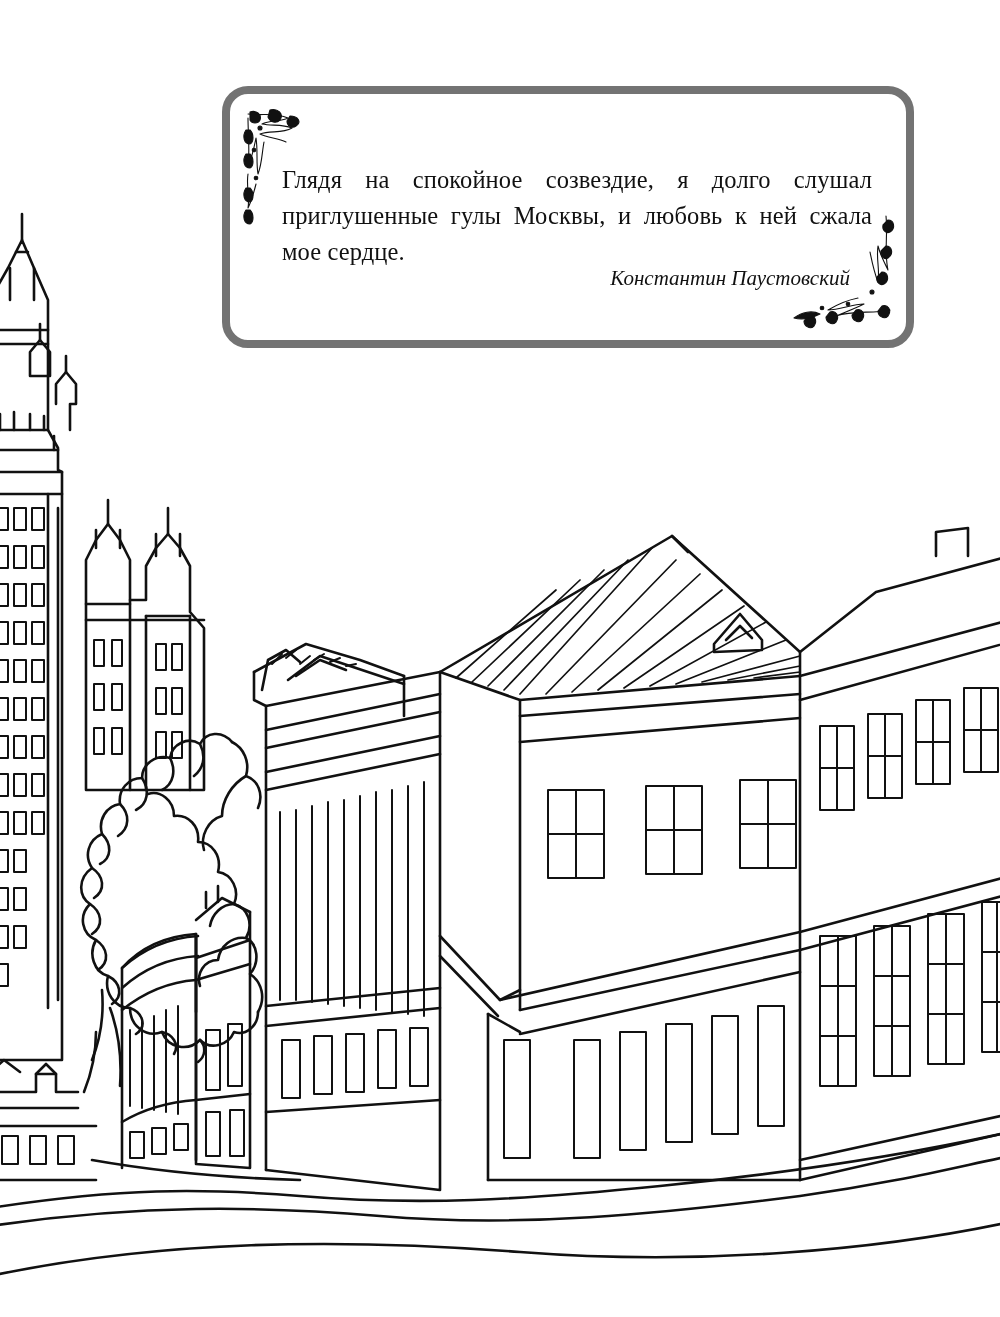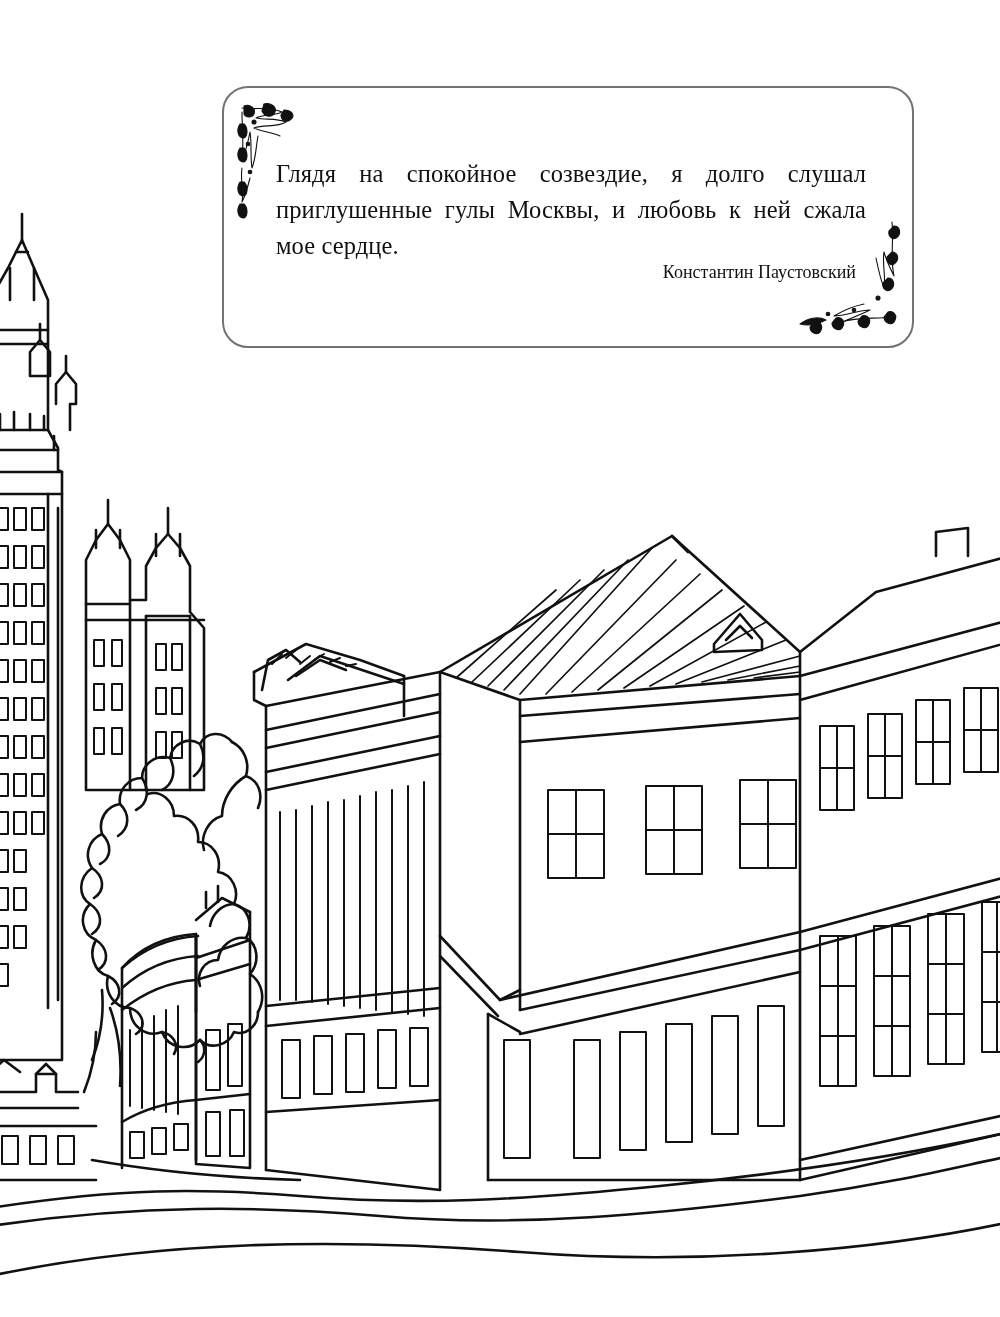--- a/index.html
+++ b/index.html
@@ -30,41 +30,42 @@
     height: 1317px;
   }
 
   
   .quote-card {
     position: absolute;
     left: 222px;
     top: 86px;
     width: 692px;
     height: 262px;
-    border: 2px solid #737373;
+    border: 8px solid #737373;
     border-radius: 26px;
     background: #ffffff;
     box-sizing: border-box;
   }
   .quote-text {
     position: absolute;
     left: 52px;
     top: 68px;
     width: 590px;
     font-size: 24.5px;
     line-height: 36px;
     text-align: justify;
     text-justify: inter-word;
     letter-spacing: 0.1px;
   }
   .quote-attrib {
     position: absolute;
     right: 56px;
     top: 168px;
-    font-size: 18px;
+    font-style: italic;
+    font-size: 21px;
     line-height: 32px;
     white-space: nowrap;
   }
   .orn {
     position: absolute;
     pointer-events: none;
   }
   .orn-tl { left: 10px;  top: 10px;  width: 74px; height: 130px; }
   .orn-br { right: 10px; bottom: 8px; width: 110px; height: 120px; }
 </style>

